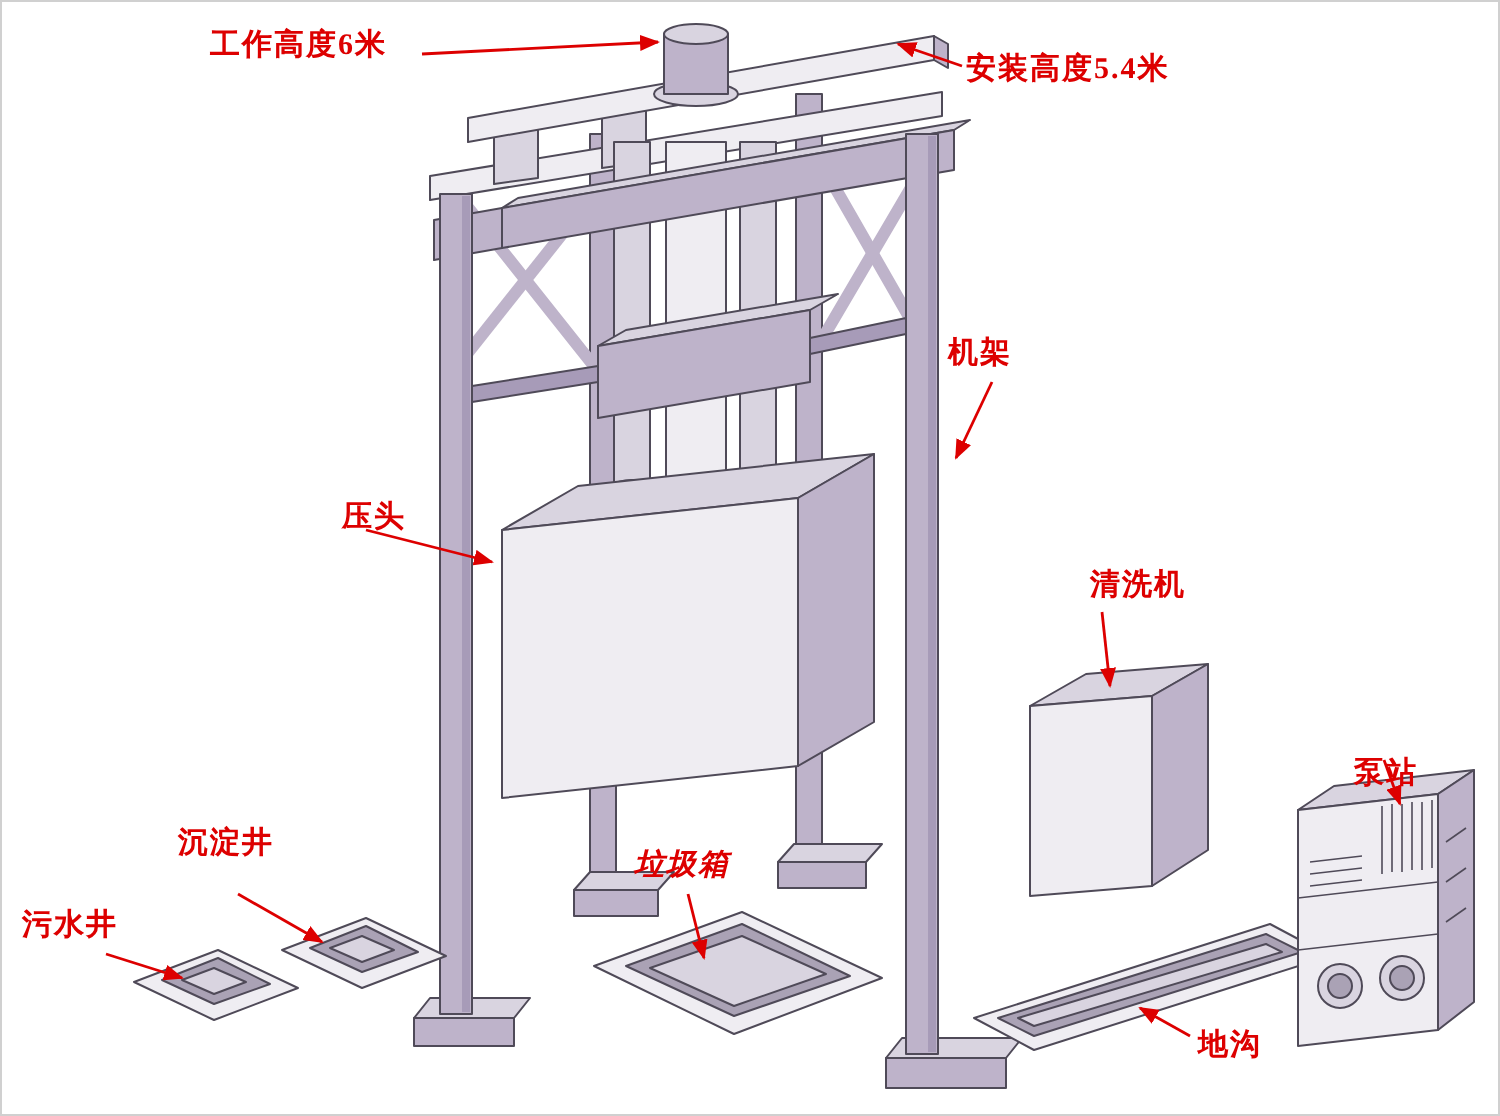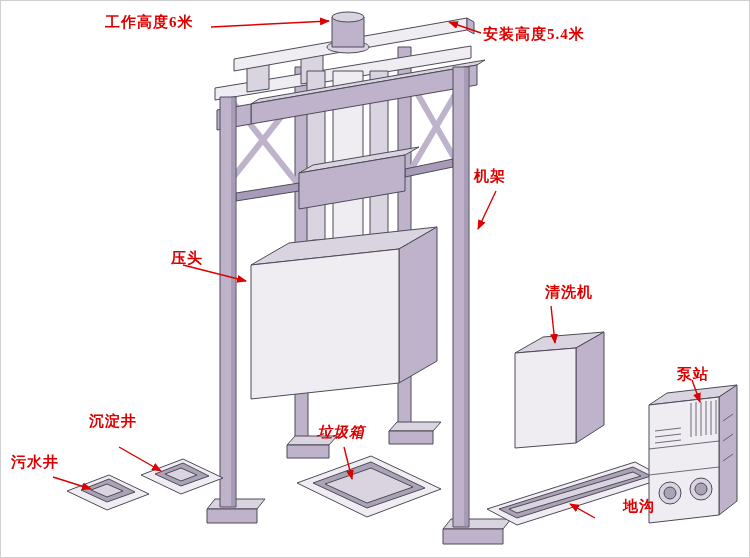--- a/index.html
+++ b/index.html
@@ -183,18 +183,18 @@
       <line x1="343" y1="446" x2="351" y2="478" class="arrow" marker-end="url(#ah)"></line>
       <line x1="594" y1="517" x2="569" y2="503" class="arrow" marker-end="url(#ah)"></line>
     </g>
   </svg>
 
   <div class="label" style="left:104px;top:12px;">工作高度6米</div>
   <div class="label" style="left:482px;top:24px;">安装高度5.4米</div>
   <div class="label" style="left:473px;top:166px;">机架</div>
   <div class="label" style="left:146px;top:248px;margin-left:24px;">压头</div>
   <div class="label" style="left:544px;top:282px;">清洗机</div>
-  <div class="label" style="left:676px;top:364px;">泵站</div>
+  <div class="label" style="left:676px;top:376px;">泵站</div>
   <div class="label" style="left:88px;top:411px;">沉淀井</div>
   <div class="label" style="left:10px;top:452px;">污水井</div>
   <div class="label" style="left:316px;top:422px;font-style:italic;">垃圾箱</div>
-  <div class="label" style="left:598px;top:496px;margin-left:24px;">地沟</div>
+  <div class="label" style="left:598px;top:512px;">地沟</div>
 </div>
 
 </body></html>

